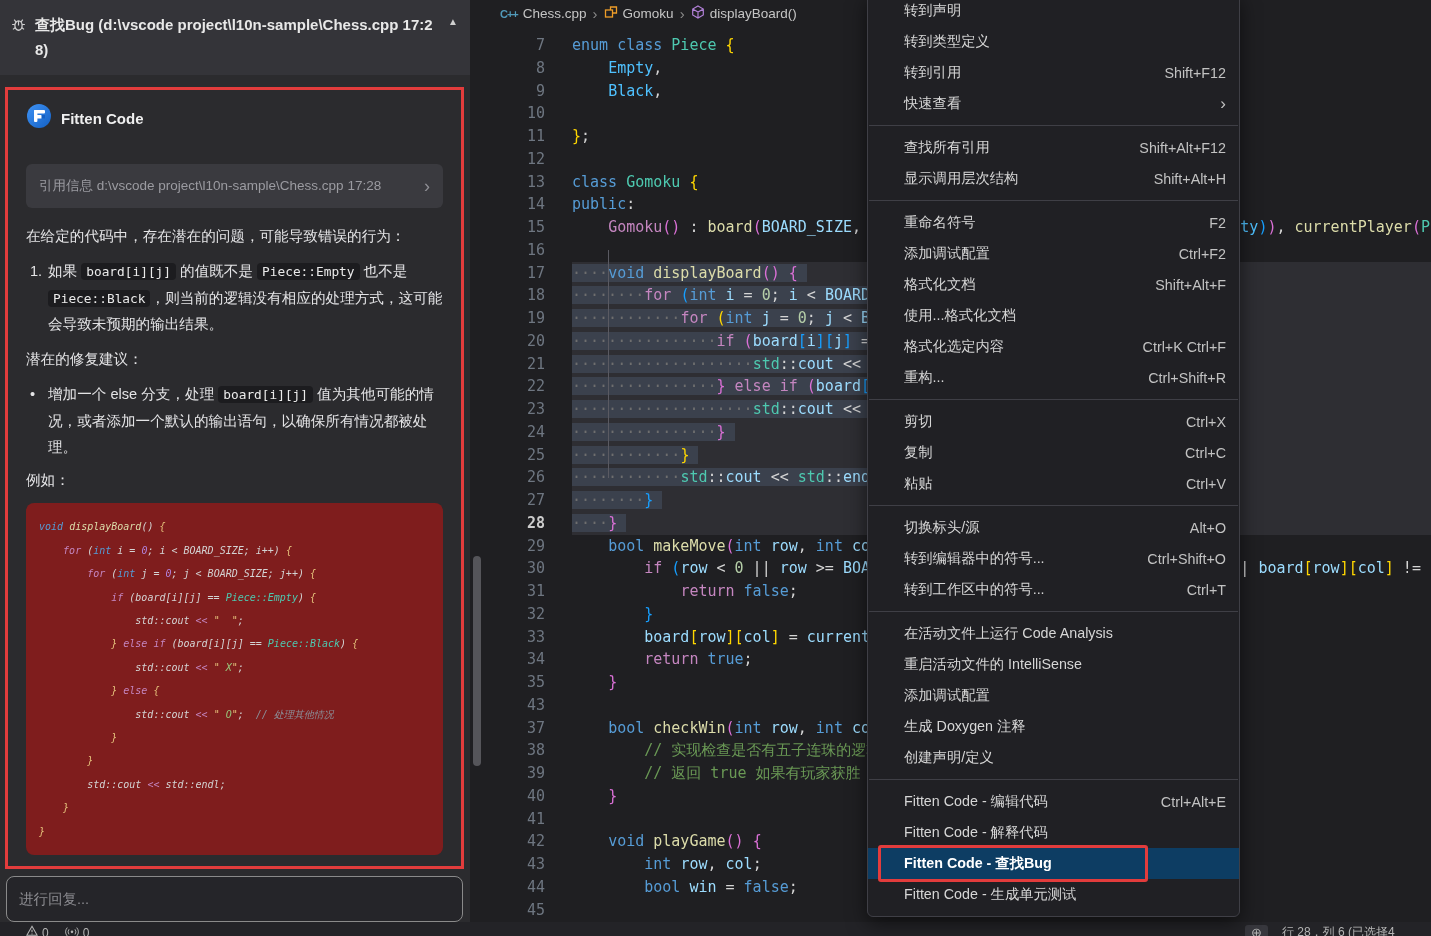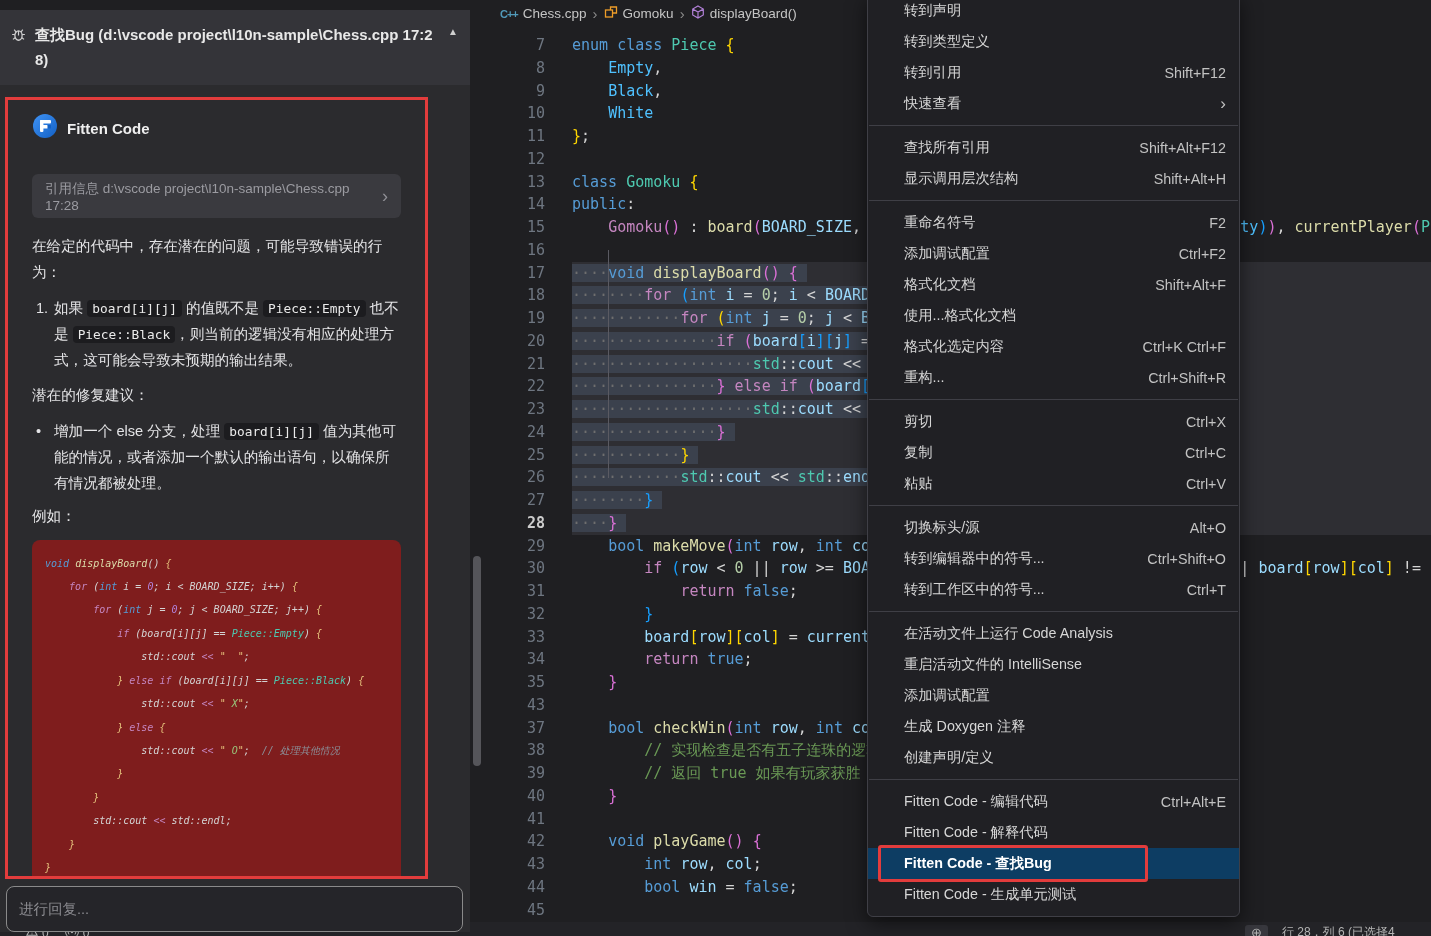--- a/index.html
+++ b/index.html
@@ -24,25 +24,25 @@
   .eline .sel{background:var(--sel);padding-right:9px;}
   .eline .ln.active{color:#cccccc;font-weight:bold;}
   #guide{position:absolute;left:138px;top:250px;width:1px;height:228px;background:#5a5a62;}
   .t-kw{color:#569cd6;} .t-ctl{color:#c586c0;} .t-type{color:#4ec9b0;} .t-fn{color:#dcdcaa;}
   .t-var{color:#9cdcfe;} .t-const{color:#4fc1ff;} .t-num{color:#b5cea8;} .t-pl{color:#d4d4d4;}
   .t-b1{color:#ffd700;} .t-b2{color:#da70d6;} .t-b3{color:#179fff;} .t-cmt{color:#6a9955;}
   .t-ws{color:#6e6e6e;} .t-numc{color:#b180d7;} .t-br{color:#e5c07b;} .t-str{color:#e5c07b;}
   .t-strx{color:#98c379;} .t-cmtg{color:#8b8f98;}
 
   
-  #chat{position:absolute;left:0;top:10px;width:470px;height:922px;background:var(--panel-bg);z-index:3;}
+  #chat{position:absolute;left:0;top:0;width:470px;height:922px;background:var(--panel-bg);z-index:3;}
   #chat-header{background:var(--header-bg);padding:13px 28px 12px 10px;display:flex;gap:8px;position:relative;}
   #chat-title{font-size:15px;font-weight:bold;color:#e8e8e8;line-height:1.65;word-break:break-all;}
   #collapse{position:absolute;right:12px;top:16px;font-size:10px;color:#cfcfcf;cursor:pointer;}
-  #red-frame{position:absolute;left:5px;top:87px;width:423px;height:782px;border:3px solid var(--red);padding:11px 24px;overflow:hidden;}
+  #red-frame{position:absolute;left:5px;top:87px;width:459px;height:782px;border:3px solid var(--red);padding:11px 18px;overflow:hidden;}
   #assist-row{display:flex;align-items:center;gap:9px;margin-top:2px;}
   #assist-name{font-size:15px;color:#efefef;font-weight:600;}
   #ref-pill{margin-top:31px;background:#3a3a3f;border-radius:6px;height:44px;display:flex;align-items:center;
     padding:0 13px;font-size:13.5px;color:#9b9ba1;cursor:pointer;}
   #ref-pill .chev{margin-left:auto;font-size:18px;color:#8f8f95;}
   .chat-p{margin-top:15px;font-size:14.6px;line-height:1.8;color:#e4e4e6;}
   .chat-li{display:flex;margin-top:9px;font-size:14.6px;line-height:1.8;color:#e4e4e6;}
   .chat-li .marker{flex:0 0 22px;text-align:left;padding-left:4px;}
   .ic{font-family:"DejaVu Sans Mono",monospace;background:#1c1c1f;border-radius:4px;padding:1px 5px;font-size:12.8px;color:#eaeaea;}
   #chat-code{margin-top:10px;background:#7f1d1d;border-radius:8px;padding:12px 13px;font-size:10px;line-height:23.4px;
@@ -100,21 +100,21 @@
             <path d="M7 1 L12.3 4 V10 L7 13 L1.7 10 V4 Z M1.7 4 L7 7 L12.3 4 M7 7 V13" fill="none" stroke="#b180d7" stroke-width="1.2"></path>
           </svg>
       </span>
       <span>displayBoard()</span>
     </span>
   </div>
   <div id="code-area">
       <div class="eline"><span class="ln">7</span><span class="ebody"><span class="t-kw">enum</span><span class="t-pl"> </span><span class="t-kw">class</span><span class="t-pl"> </span><span class="t-type">Piece</span><span class="t-pl"> </span><span class="t-b1">{</span></span></div>
       <div class="eline"><span class="ln">8</span><span class="ebody"><span class="t-ws">&nbsp;&nbsp;&nbsp;&nbsp;</span><span class="t-const">Empty</span><span class="t-pl">,</span></span></div>
       <div class="eline"><span class="ln">9</span><span class="ebody"><span class="t-ws">&nbsp;&nbsp;&nbsp;&nbsp;</span><span class="t-const">Black</span><span class="t-pl">,</span></span></div>
-      <div class="eline"><span class="ln">10</span><span class="ebody"><span class="t-ws">&nbsp;&nbsp;&nbsp;&nbsp;</span><span class="t-const">White</span></span></div>
+      <div class="eline"><span class="ln">10</span></div>
       <div class="eline"><span class="ln">11</span><span class="ebody"><span class="t-b1">}</span><span class="t-pl">;</span></span></div>
       <div class="eline"><span class="ln">12</span><span class="ebody">&nbsp;</span></div>
       <div class="eline"><span class="ln">13</span><span class="ebody"><span class="t-kw">class</span><span class="t-pl"> </span><span class="t-type">Gomoku</span><span class="t-pl"> </span><span class="t-b1">{</span></span></div>
       <div class="eline"><span class="ln">14</span><span class="ebody"><span class="t-kw">public</span><span class="t-pl">:</span></span></div>
       <div class="eline"><span class="ln">15</span><span class="ebody"><span class="t-ws">&nbsp;&nbsp;&nbsp;&nbsp;</span><span class="t-ctl">Gomoku</span><span class="t-b2">()</span><span class="t-pl"> : </span><span class="t-fn">board</span><span class="t-b2">(</span><span class="t-var">BOARD_SIZE</span><span class="t-pl">, </span><span class="t-type">std</span><span class="t-pl">::</span><span class="t-type">vector</span><span class="t-pl">&lt;</span><span class="t-type">Piece</span><span class="t-pl">&gt;</span><span class="t-b3">(</span><span class="t-var">BOARD_SIZE</span><span class="t-pl">, </span><span class="t-type">Piece</span><span class="t-pl">::</span><span class="t-const">Empty</span><span class="t-b3">)</span><span class="t-b2">)</span><span class="t-pl">, </span><span class="t-fn">currentPlayer</span><span class="t-b2">(</span><span class="t-type">Piece</span></span></div>
       <div class="eline"><span class="ln">16</span><span class="ebody">&nbsp;</span></div>
       <div class="eline range"><span class="ln">17</span><span class="ebody"><span class="sel"><span class="t-ws">····</span><span class="t-kw">void</span><span class="t-pl"> </span><span class="t-fn">displayBoard</span><span class="t-b2">()</span><span class="t-pl"> </span><span class="t-b2">{</span></span></span></div>
       <div class="eline range"><span class="ln">18</span><span class="ebody"><span class="sel"><span class="t-ws">········</span><span class="t-ctl">for</span><span class="t-pl"> </span><span class="t-b3">(</span><span class="t-kw">int</span><span class="t-pl"> </span><span class="t-var">i</span><span class="t-pl"> = </span><span class="t-num">0</span><span class="t-pl">; </span><span class="t-var">i</span><span class="t-pl"> &lt; </span><span class="t-var">BOARD_SIZE</span><span class="t-pl">; </span><span class="t-var">i</span><span class="t-pl">++</span><span class="t-b3">)</span><span class="t-pl"> </span><span class="t-b3">{</span></span></span></div>
       <div class="eline range"><span class="ln">19</span><span class="ebody"><span class="sel"><span class="t-ws">············</span><span class="t-ctl">for</span><span class="t-pl"> </span><span class="t-b1">(</span><span class="t-kw">int</span><span class="t-pl"> </span><span class="t-var">j</span><span class="t-pl"> = </span><span class="t-num">0</span><span class="t-pl">; </span><span class="t-var">j</span><span class="t-pl"> &lt; </span><span class="t-var">BOARD_SIZE</span><span class="t-pl">; </span><span class="t-var">j</span><span class="t-pl">++</span><span class="t-b1">)</span><span class="t-pl"> </span><span class="t-b1">{</span></span></span></div>
       <div class="eline range"><span class="ln">20</span><span class="ebody"><span class="sel"><span class="t-ws">················</span><span class="t-ctl">if</span><span class="t-pl"> </span><span class="t-b2">(</span><span class="t-var">board</span><span class="t-b3">[</span><span class="t-var">i</span><span class="t-b3">]</span><span class="t-b3">[</span><span class="t-var">j</span><span class="t-b3">]</span><span class="t-pl"> == </span><span class="t-type">Piece</span><span class="t-pl">::</span><span class="t-const">Empty</span><span class="t-b2">)</span><span class="t-pl"> </span><span class="t-b2">{</span></span></span></div>

